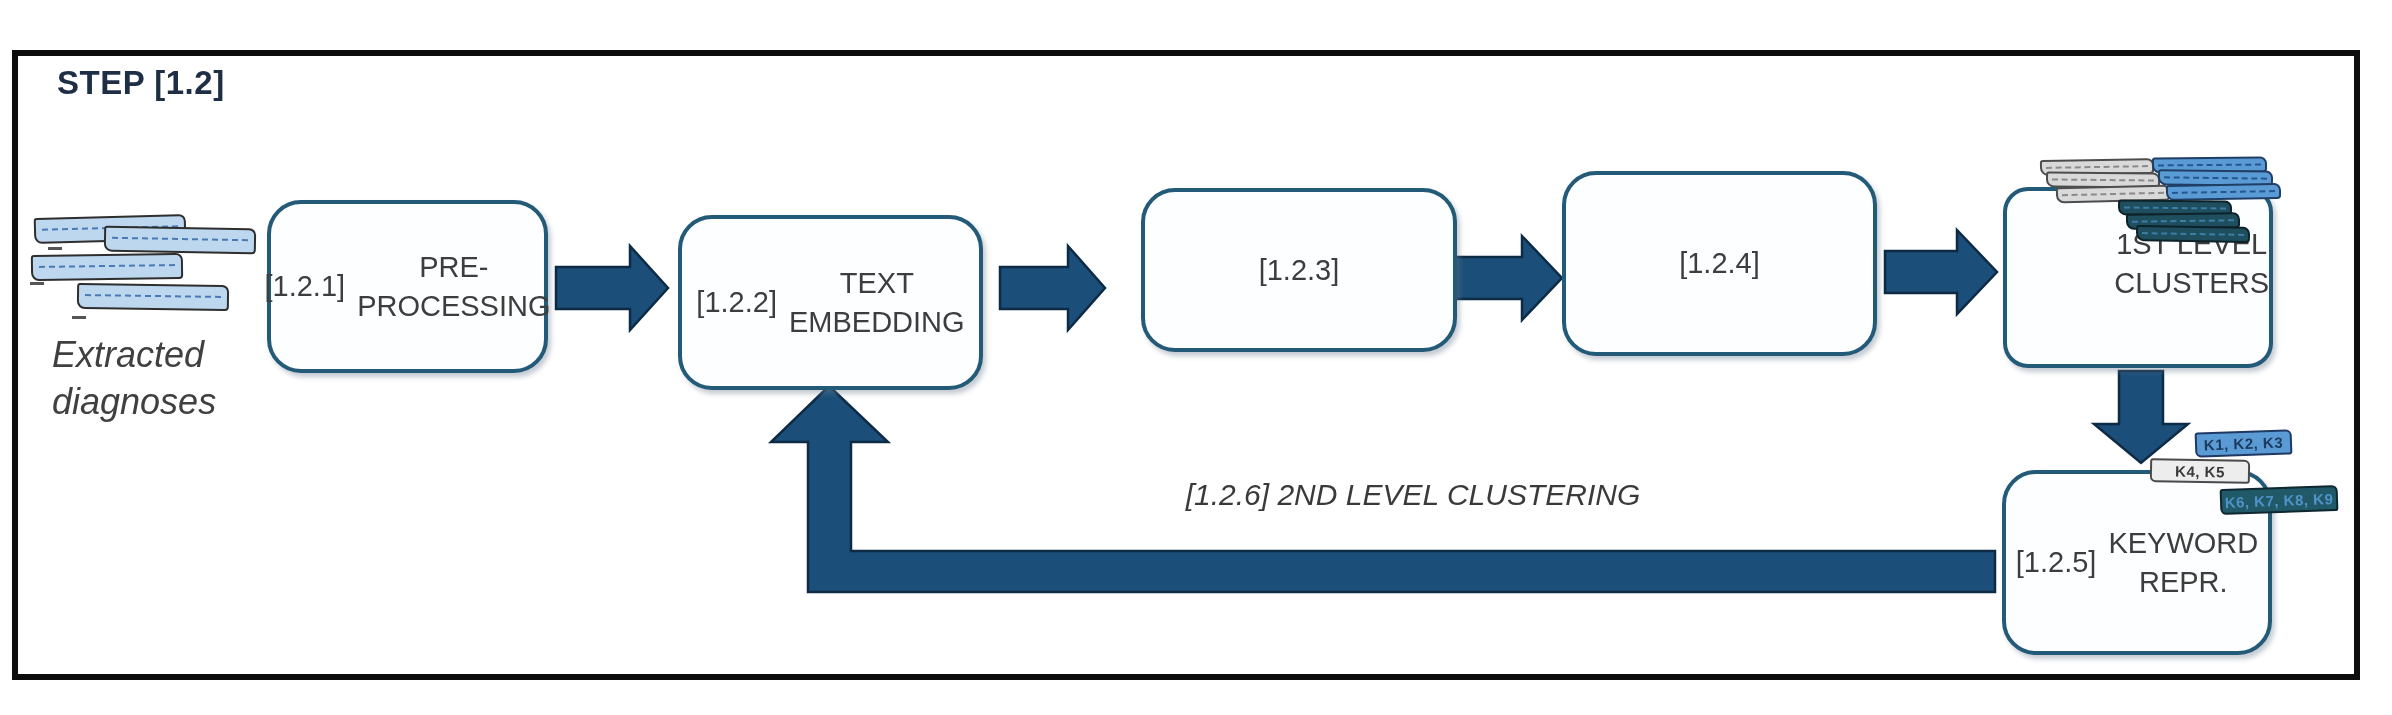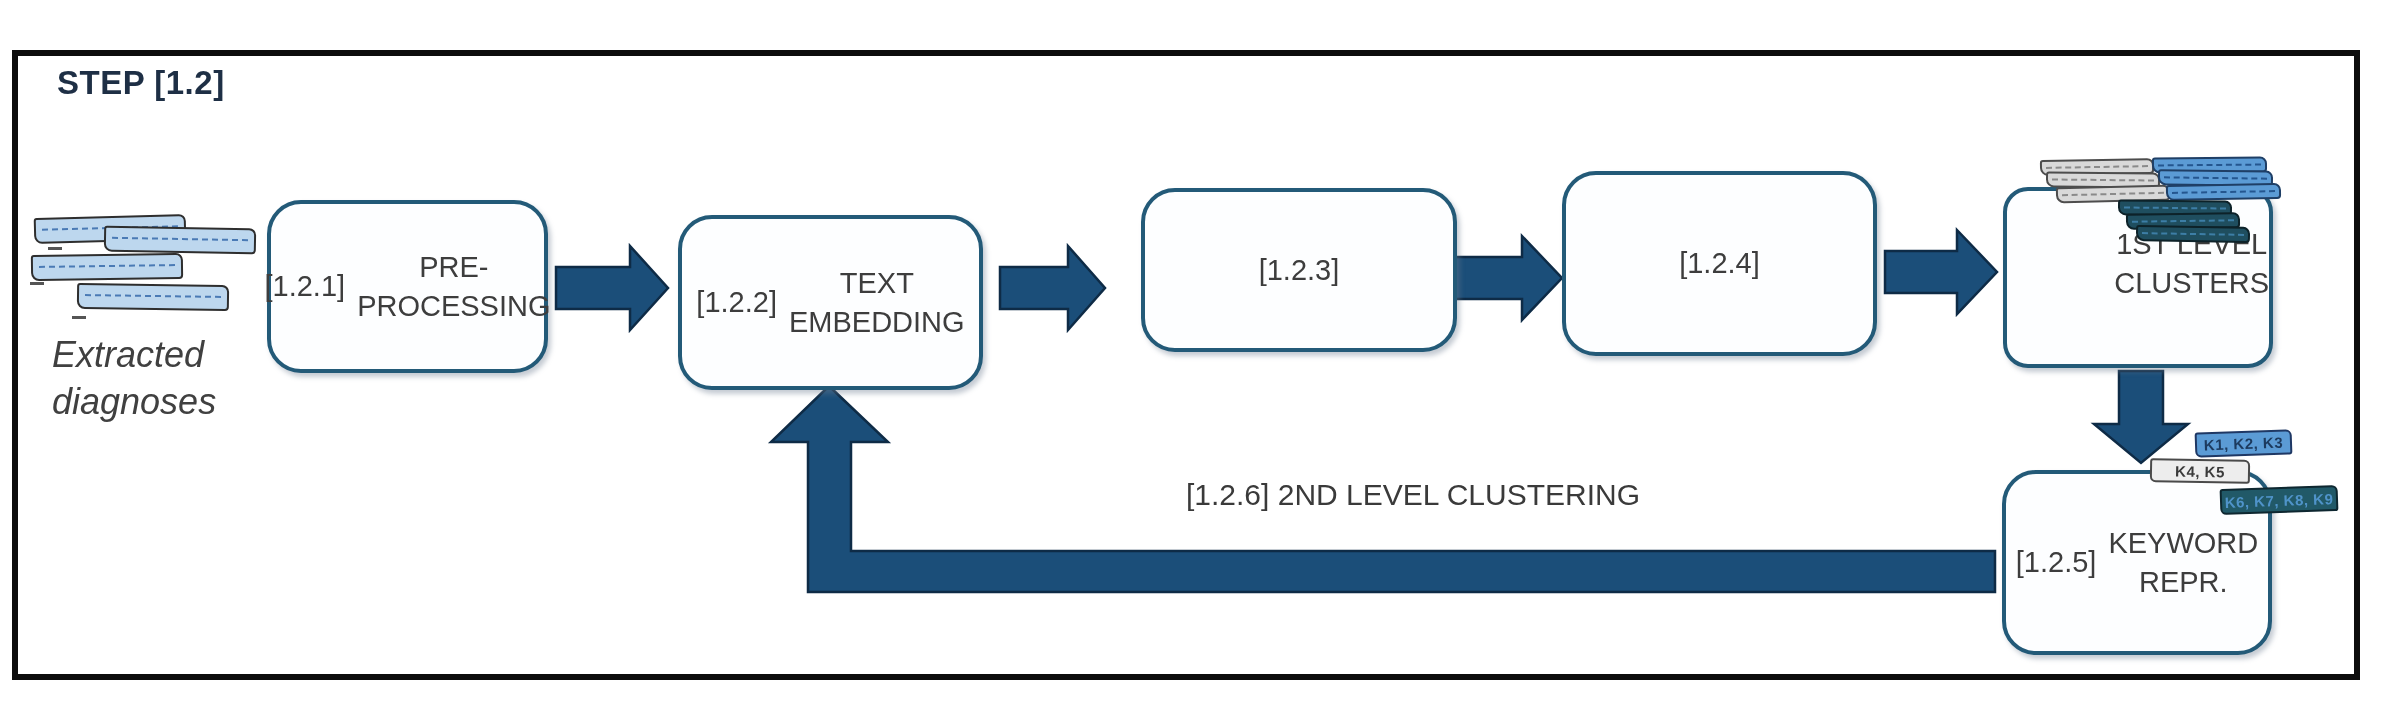--- a/index.html
+++ b/index.html
@@ -15,21 +15,21 @@
   .flow-box{position:absolute;background:#fdfeff;border:4px solid #235a78;border-radius:34px;
             box-sizing:border-box;display:flex;flex-direction:row;align-items:center;
             justify-content:center;text-align:center;color:#3d3d3d;font-size:29px;
             line-height:1.34;box-shadow:3px 4px 5px rgba(110,125,145,.40);z-index:1;gap:12px;}
   .box-name{white-space:pre-line;}
 
   .input-caption{position:absolute;left:52px;top:332px;font-size:36px;font-style:italic;
                  color:#404040;line-height:1.3;white-space:pre-line;}
 
   .feedback-label{position:absolute;left:1153px;top:478px;width:520px;text-align:center;
-                  font-size:30px;color:#3a3a3a;}
+                  font-size:30px;font-style:italic;color:#3a3a3a;}
 
   .ribbon{position:absolute;box-sizing:border-box;border:2px solid #2e2e2e;
           border-radius:3px 7px 4px 8px;}
   .ribbon .dash{position:absolute;left:4%;right:4%;top:42%;border-top:2px dashed currentColor;}
   .doc-rib{width:152px;height:26px;background:#bdd7ee;color:#4a7ab5;}
   .gray-rib{width:114px;height:16px;background:#d9d9d9;border-color:#4d4d4d;color:#8a8a8a;z-index:2;}
   .blue-rib{width:115px;height:16px;background:#5b9bd5;border-color:#1f3f66;color:#24568f;z-index:2;}
   .dark-rib{width:114px;height:16px;background:#1f4e5f;border-color:#0d2229;color:#3d7ea6;z-index:2;}
 
   .ink-mark{position:absolute;width:14px;border-top:3px solid #555;}

